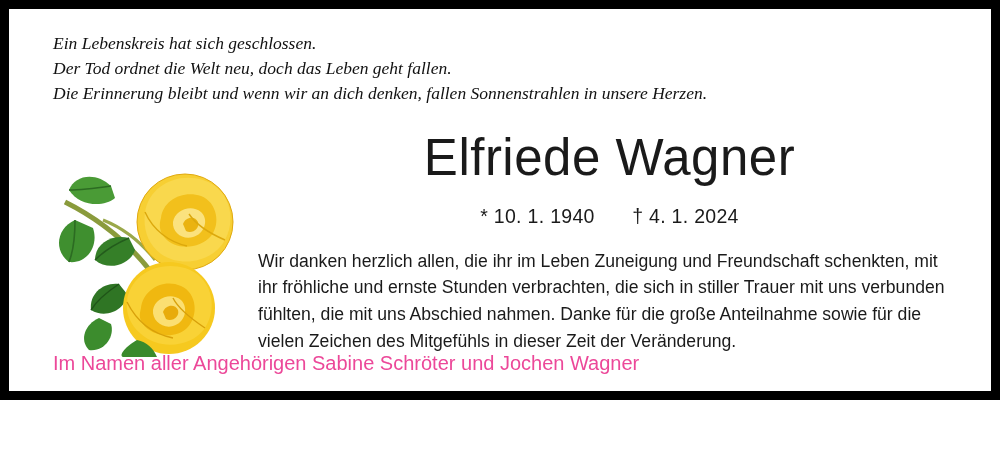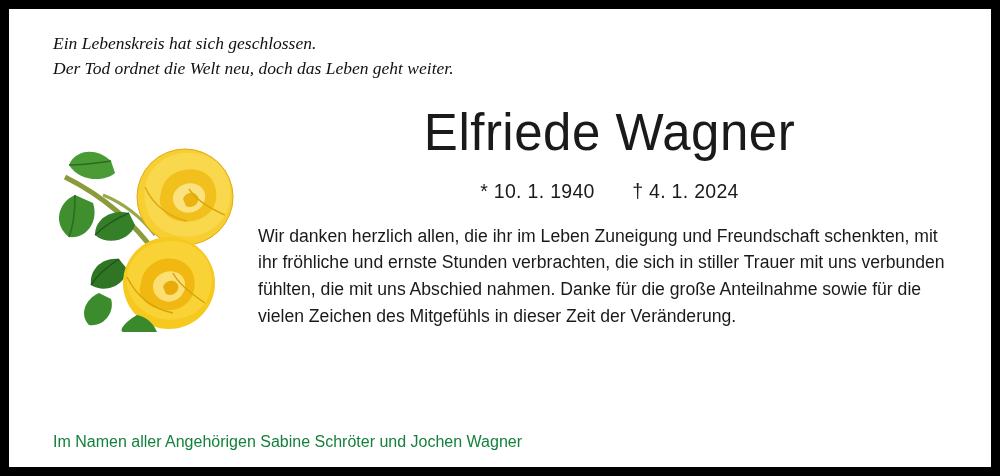--- a/index.html
+++ b/index.html
@@ -10,21 +10,21 @@
   body {
     width: 1000px;
     height: 476px;
     font-family: "Liberation Sans", sans-serif;
     overflow: hidden;
   }
   .obituary {
     position: relative;
     box-sizing: border-box;
     width: 1000px;
-    height: 476px;
+    height: 400px;
     background: #ffffff;
     border: 9px solid #000000;
     padding: 22px 30px 18px 30px;
   }
   .verse {
     font-family: "Liberation Serif", serif;
     font-style: italic;
     font-size: 17.5px;
     line-height: 1.42;
     color: #111111;
@@ -77,32 +77,33 @@
     font-size: 17.6px;
     line-height: 1.52;
     color: #1a1a1a;
     text-align: left;
     padding-right: 2px;
   }
   .footer {
     position: absolute;
     left: 44px;
     bottom: 16px;
-    font-size: 16px;
-    color: #15803d;
+    font-size: 20px;
+    color: #ec4899;
   }
 </style>
 </head>
 <body>
 
 <div class="obituary">
 
   <div class="verse">
     <div class="line">Ein Lebenskreis hat sich geschlossen.</div>
-    <div class="line">Der Tod ordnet die Welt neu, doch das Leben geht weiter.</div>
+    <div class="line">Der Tod ordnet die Welt neu, doch das Leben geht fallen.</div>
+    <div class="line">Die Erinnerung bleibt und wenn wir an dich denken, fallen Sonnenstrahlen in unsere Herzen.</div>
   </div>
 
   <div class="body-area">
 
     <div class="flower-wrap">
       <svg class="flower" width="205" height="215" viewBox="0 0 205 215">
 
         <path d="M20 60 C60 80, 95 110, 120 150" stroke="#8a9b3c" stroke-width="5" fill="none"></path>
         <path d="M58 78 C78 86, 96 100, 110 118" stroke="#9aa84a" stroke-width="3" fill="none"></path>
 

